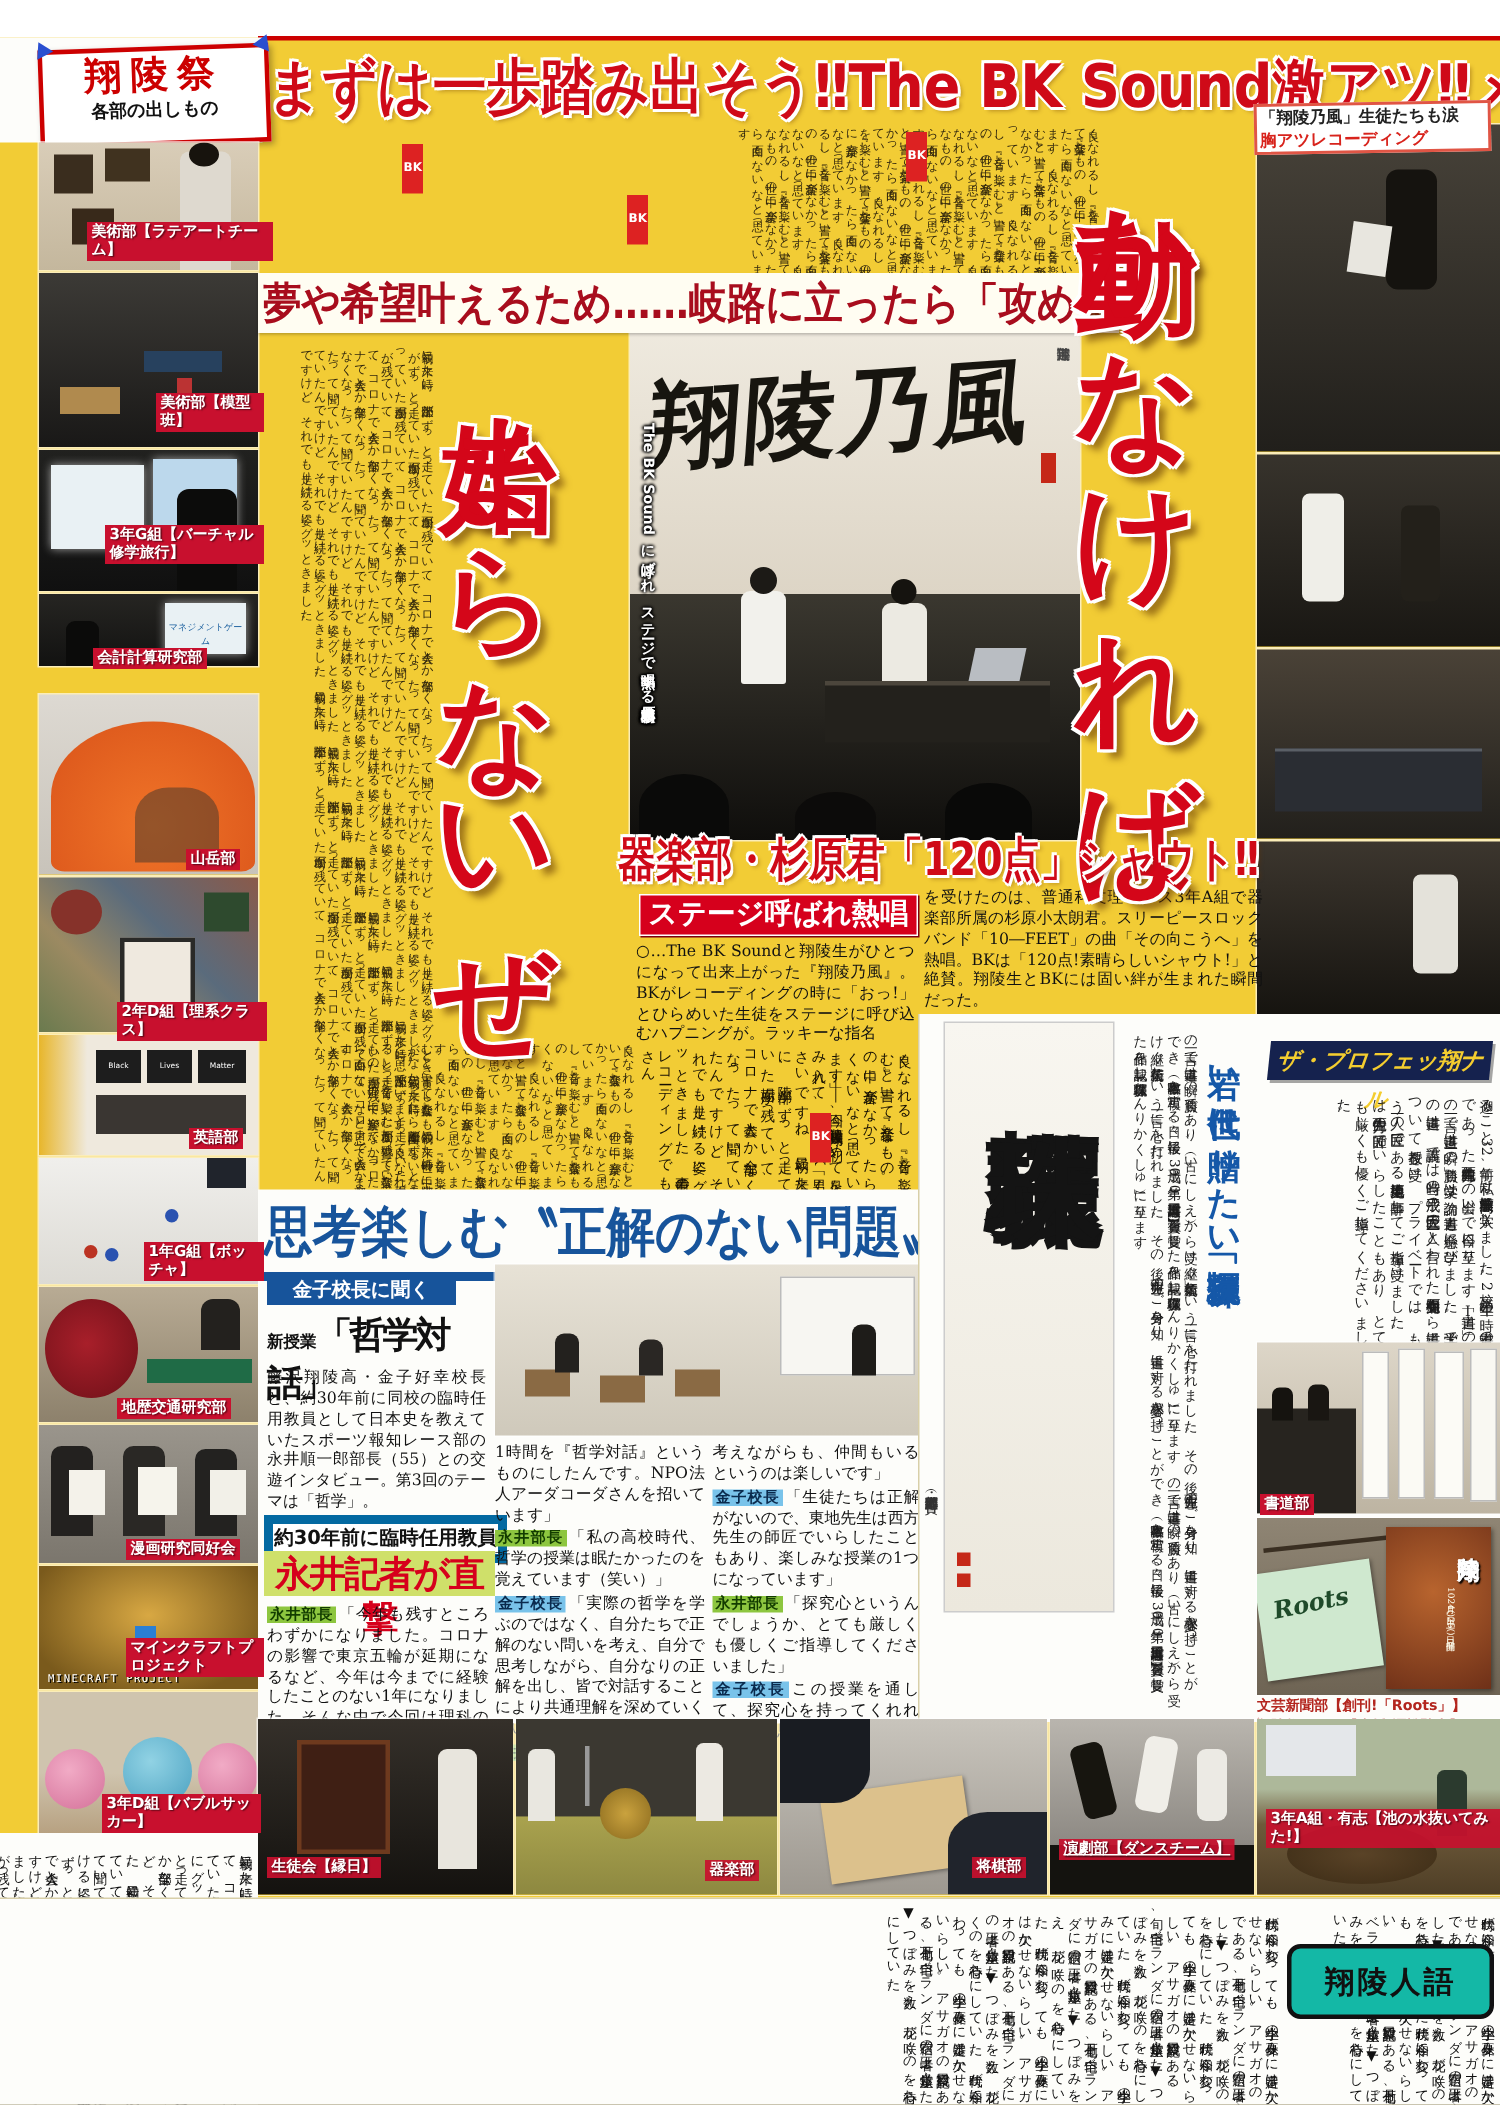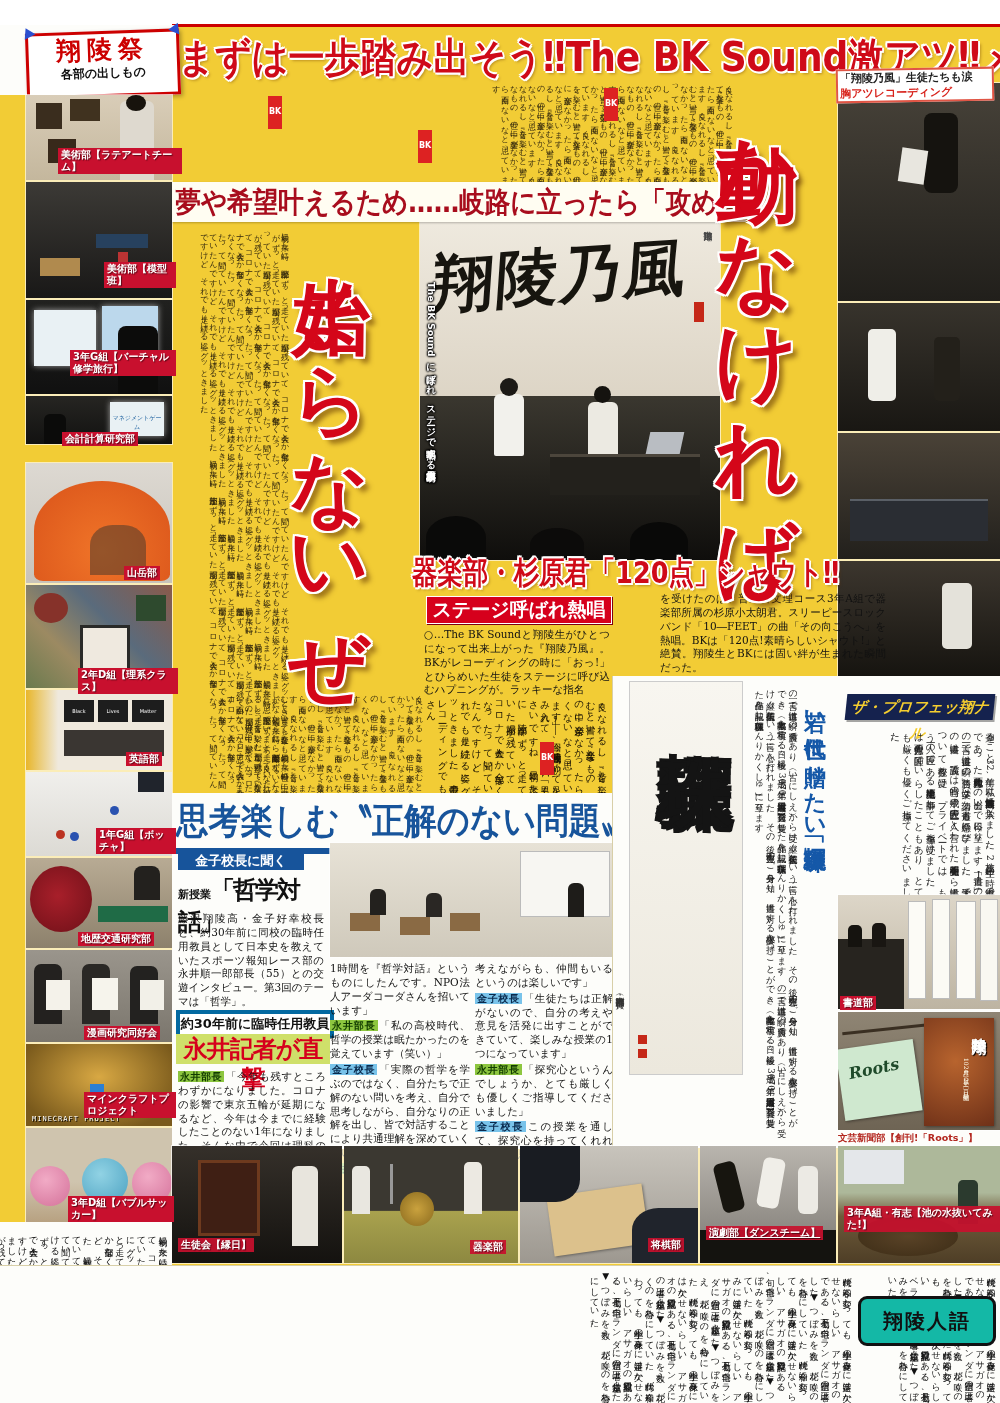--- a/index.html
+++ b/index.html
@@ -96,21 +96,21 @@
   <div class="photo" style="left:838px;top:561px;width:162px;height:118px;background:linear-gradient(#3c362e,#15130f);">
     <div style="position:absolute;left:104px;top:22px;width:30px;height:66px;background:#e4e2da;border-radius:5px;"></div>
   </div>
 
   <div class="abs vt smalltx" style="left:178px;top:228px;width:110px;height:556px;">最初に来た時に、陸上部がずっと走っていた場面が残っていて、コロナで大会とか全部なくなったって聞いていたんですけど、それでも走り続ける姿にグッときました。最初に来た時に、陸上部がずっと走っていた場面が残っていて、コロナで大会とか全部なくなったって聞いていたんですけど、それでも走り続ける姿にグッときました。最初に来た時に、陸上部がずっと走っていた場面が残っていて、コロナで大会とか全部なくなったって聞いていたんですけど、それでも走り続ける姿にグッときました。最初に来た時に、陸上部がずっと走っていた場面が残っていて、コロナで大会とか全部なくなったって聞いていたんですけど、それでも走り続ける姿にグッときました。最初に来た時に、陸上部がずっと走っていた場面が残っていて、コロナで大会とか全部なくなったって聞いていたんですけど、それでも走り続ける姿にグッときました。最初に来た時に、陸上部がずっと走っていた場面が残っていて、コロナで大会とか全部なくなったって聞いていたんですけど、それでも走り続ける姿にグッときました。最初に来た時に、陸上部がずっと走っていた場面が残っていて、コロナで大会とか全部なくなったって聞いていたんですけど、それでも走り続ける姿にグッときました。最初に来た時に、陸上部がずっと走っていた場面が残っていて、コロナで大会とか全部なくなったって聞いていたんですけど、それでも走り続ける姿にグッときました。最初に来た時に、陸上部がずっと走っていた場面が残っていて、コロナで大会とか全部なくなったって聞いていたんですけど、それでも走り続ける姿にグッときました。最初に来た時に、陸上部がずっと走っていた場面が残っていて、コロナで大会とか全部なくなったって聞いていたんですけど、それでも走り続ける姿にグッときました。</div>
   <div class="abs vt smalltx" style="left:178px;top:690px;width:244px;height:98px;">良くなれるし、『音』を『楽しむ』と書いて『音楽』なもの。世の中に音楽がなかったら面白くないなと思っています。良くなれるし、『音』を『楽しむ』と書いて『音楽』なもの。世の中に音楽がなかったら面白くないなと思っています。良くなれるし、『音』を『楽しむ』と書いて『音楽』なもの。世の中に音楽がなかったら面白くないなと思っています。良くなれるし、『音』を『楽しむ』と書いて『音楽』なもの。世の中に音楽がなかったら面白くないなと思っています。良くなれるし、『音』を『楽しむ』と書いて『音楽』なもの。世の中に音楽がなかったら面白くないなと思っています。良くなれるし、『音』を『楽しむ』と書いて『音楽』なもの。世の中に音楽がなかったら面白くないなと思っています。</div>
 
   <div class="abs redhead" style="left:412px;top:552px;font-size:31px;transform:scaleX(.82);transform-origin:left top;z-index:6;">器楽部・杉原君「120点」シャウト‼</div>
   <div class="abs" style="left:426px;top:596px;width:184px;height:26px;background:#d6001c;border:1px solid #fff;box-shadow:1px 1px 0 #7d0010;color:#fff;font-family:'DejaVu Sans',sans-serif;font-weight:bold;font-size:19px;line-height:24px;text-align:center;z-index:6;">ステージ呼ばれ熱唱</div>
   <div class="abs bodytx" style="left:424px;top:628px;width:186px;height:64px;font-size:10.5px;">○…The BK Soundと翔陵生がひとつになって出来上がった『翔陵乃風』。BKがレコーディングの時に「おっ!」とひらめいた生徒をステージに呼び込むハプニングが。ラッキーな指名</div>
-  <div class="abs bodytx" style="left:616px;top:592px;width:226px;height:82px;font-size:10.5px;margin-left:44px;">を受けたのは、普通科文理コース3年A組で器楽部所属の杉原小太朗君。スリーピースロックバンド「10―FEET」の曲「その向こうへ」を熱唱。BKは「120点!素晴らしいシャウト!」と絶賛。翔陵生とBKには固い絆が生まれた瞬間だった。</div>
+  <div class="abs bodytx" style="left:616px;top:592px;width:226px;height:82px;font-size:10.5px;">を受けたのは、普通科文理コース3年A組で器楽部所属の杉原小太朗君。スリーピースロックバンド「10―FEET」の曲「その向こうへ」を熱唱。BKは「120点!素晴らしいシャウト!」と絶賛。翔陵生とBKには固い絆が生まれた瞬間だった。</div>
   <div class="abs vt" style="left:424px;top:694px;width:184px;height:96px;font-size:9.5px;line-height:1.2;color:#171003;text-align:justify;">良くなれるし、『音』を『楽しむ』と書いて『音楽』なもの。世の中に音楽がなかったら面白くないなと思っています」――今回、藤沢翔陵高校に初めて足を踏み入れて、印象は。BK「男くさいですね。最初に来た時に、陸上部がずっと走っていた場面が残っていて、コロナで大会とか全部なくなったって聞いていたんですけど、それでも走り続ける姿にグッときました。事前のレコーディングでも生徒さん</div>
   <div class="tagbk" style="left:540px;top:742px;">BK</div>
 
   <div class="photo" style="left:26px;top:95px;width:146px;height:85px;background:linear-gradient(#d9cdb8,#c4b79d);">
     <div style="position:absolute;left:10px;top:8px;width:26px;height:26px;background:#3a2d1e;"></div>
     <div style="position:absolute;left:44px;top:4px;width:30px;height:22px;background:#40321f;"></div>
     <div style="position:absolute;left:22px;top:44px;width:28px;height:24px;background:#38291a;"></div>
     <div style="position:absolute;left:94px;top:6px;width:34px;height:79px;background:#ded9cf;border-radius:6px 6px 0 0;"></div>
     <div style="position:absolute;left:100px;top:0;width:20px;height:16px;background:#17130d;border-radius:50%;"></div>
   </div>
@@ -197,21 +197,21 @@
   </div>
   <div class="cap" style="left:68px;top:1196px;max-width:100px;white-space:normal;z-index:4;">3年D組【バブルサッカー】</div>
 
   <div class="abs white" style="left:172px;top:793px;width:443px;height:356px;"></div>
   <div class="abs" style="left:176px;top:797px;font-family:'DejaVu Sans',sans-serif;font-weight:900;color:#17549b;font-size:36px;white-space:nowrap;transform:scaleX(.9);transform-origin:left top;border-bottom:6px solid #17549b;padding-bottom:2px;">思考楽しむ〝正解のない問題〟</div>
   <div class="abs" style="left:178px;top:851px;width:126px;height:19px;background:#17549b;color:#fff;font-family:'DejaVu Sans',sans-serif;font-weight:bold;font-size:13px;line-height:19px;text-align:center;">金子校長に聞く</div>
   <div class="abs" style="left:178px;top:874px;width:150px;">
     <span style="font-size:11px;font-weight:bold;font-family:'DejaVu Sans',sans-serif;">新授業</span><span style="font-size:24px;font-weight:900;font-family:'DejaVu Sans',sans-serif;letter-spacing:-2px;">「哲学対話」</span>
   </div>
   <div class="abs bodytx" style="left:178px;top:912px;width:146px;height:96px;font-size:10.5px;">藤沢翔陵高・金子好幸校長と、約30年前に同校の臨時任用教員として日本史を教えていたスポーツ報知レース部の永井順一郎部長（55）との交遊インタビュー。第3回のテーマは「哲学」。</div>
-  <div class="abs" style="left:176px;top:1010px;width:150px;height:20px;border:4px solid #0369a1;background:#fff;font-family:'DejaVu Sans',sans-serif;font-weight:bold;font-size:13px;line-height:20px;text-align:center;box-sizing:content-box;">約30年前に臨時任用教員</div>
+  <div class="abs" style="left:176px;top:1010px;width:150px;height:20px;border:6px solid #0369a1;background:#fff;font-family:'DejaVu Sans',sans-serif;font-weight:bold;font-size:13px;line-height:20px;text-align:center;box-sizing:content-box;">約30年前に臨時任用教員</div>
   <div class="abs" style="left:176px;top:1034px;width:154px;height:30px;background:#cfe06a;color:#d6001c;font-family:'DejaVu Sans',sans-serif;font-weight:900;font-size:24px;line-height:30px;text-align:center;letter-spacing:-1px;">永井記者が直撃</div>
   <div class="abs" style="left:178px;top:1070px;width:148px;height:76px;">
     <p class="du"><span class="spk spk-n">永井部長</span><span>「今年も残すところわずかになりました。コロナの影響で東京五輪が延期になるなど、今年は今までに経験したことのない1年になりました。そんな中で今回は理科の教員でも</span></p>
   </div>
 
   <div class="photo" style="left:330px;top:843px;width:284px;height:114px;background:linear-gradient(#e7e2d6,#cfc9bb);">
     <div style="position:absolute;left:190px;top:8px;width:88px;height:64px;background:#f7f6f2;border:1px solid #bbb;"></div>
     <div style="position:absolute;left:20px;top:70px;width:30px;height:18px;background:#8a6a44;"></div>
     <div style="position:absolute;left:70px;top:74px;width:30px;height:18px;background:#8a6a44;"></div>
     <div style="position:absolute;left:120px;top:70px;width:30px;height:18px;background:#8a6a44;"></div>
@@ -221,21 +221,21 @@
   </div>
 
   <div class="abs" style="left:330px;top:962px;width:140px;height:184px;">
     <p class="du"><span>1時間を『哲学対話』というものにしたんです。NPO法人アーダコーダさんを招いています」</span></p>
     <p class="du"><span class="spk spk-n">永井部長</span><span>「私の高校時代、哲学の授業は眠たかったのを覚えています（笑い）」</span></p>
     <p class="du"><span class="spk spk-k">金子校長</span><span>「実際の哲学を学ぶのではなく、自分たちで正解のない問いを考え、自分で思考しながら、自分なりの正解を出し、皆で対話することにより共通理解を深めていくという感じです」</span></p>
     <p class="du"><span class="spk spk-n">永井部長</span><span>「なるほど。1人で</span></p>
   </div>
   <div class="abs" style="left:475px;top:962px;width:138px;height:184px;">
     <p class="du"><span>考えながらも、仲間もいるというのは楽しいです」</span></p>
-    <p class="du"><span class="spk spk-k">金子校長</span><span>「生徒たちは正解がないので、自分の考えや意見を活発に出すことができていて、楽しみな授業の1つになっています」</span></p>
+    <p class="du"><span class="spk spk-k">金子校長</span><span>「生徒たちは正解がないので、東地先生は西方先生の師匠でいらしたこともあり、楽しみな授業の1つになっています」</span></p>
     <p class="du"><span class="spk spk-n">永井部長</span><span>「探究心というんでしょうか、とても厳しくも優しくご指導してくださいました」</span></p>
     <p class="du"><span class="spk spk-k">金子校長</span><span>この授業を通して、探究心を持ってくれればいいと思っています」</span></p>
   </div>
 
   <div class="abs white" style="left:612px;top:676px;width:388px;height:472px;border-left:1px solid #d8cfa8;"></div>
 
   <div class="abs vt" style="left:613px;top:990px;height:156px;font-size:9px;color:#333;">（書道部顧問・鈴木 貴行）</div>
 
   <div class="photo" style="left:630px;top:682px;width:112px;height:392px;background:linear-gradient(#f8f6f0,#ece8dd);box-shadow:0 0 0 1px #ccc;">
     <div class="vt" style="position:absolute;left:14px;top:10px;height:372px;font-size:78px;font-weight:bold;color:#141414;font-family:'DejaVu Serif','Liberation Serif',serif;transform:skewY(2deg);">探驪獲珠</div>

